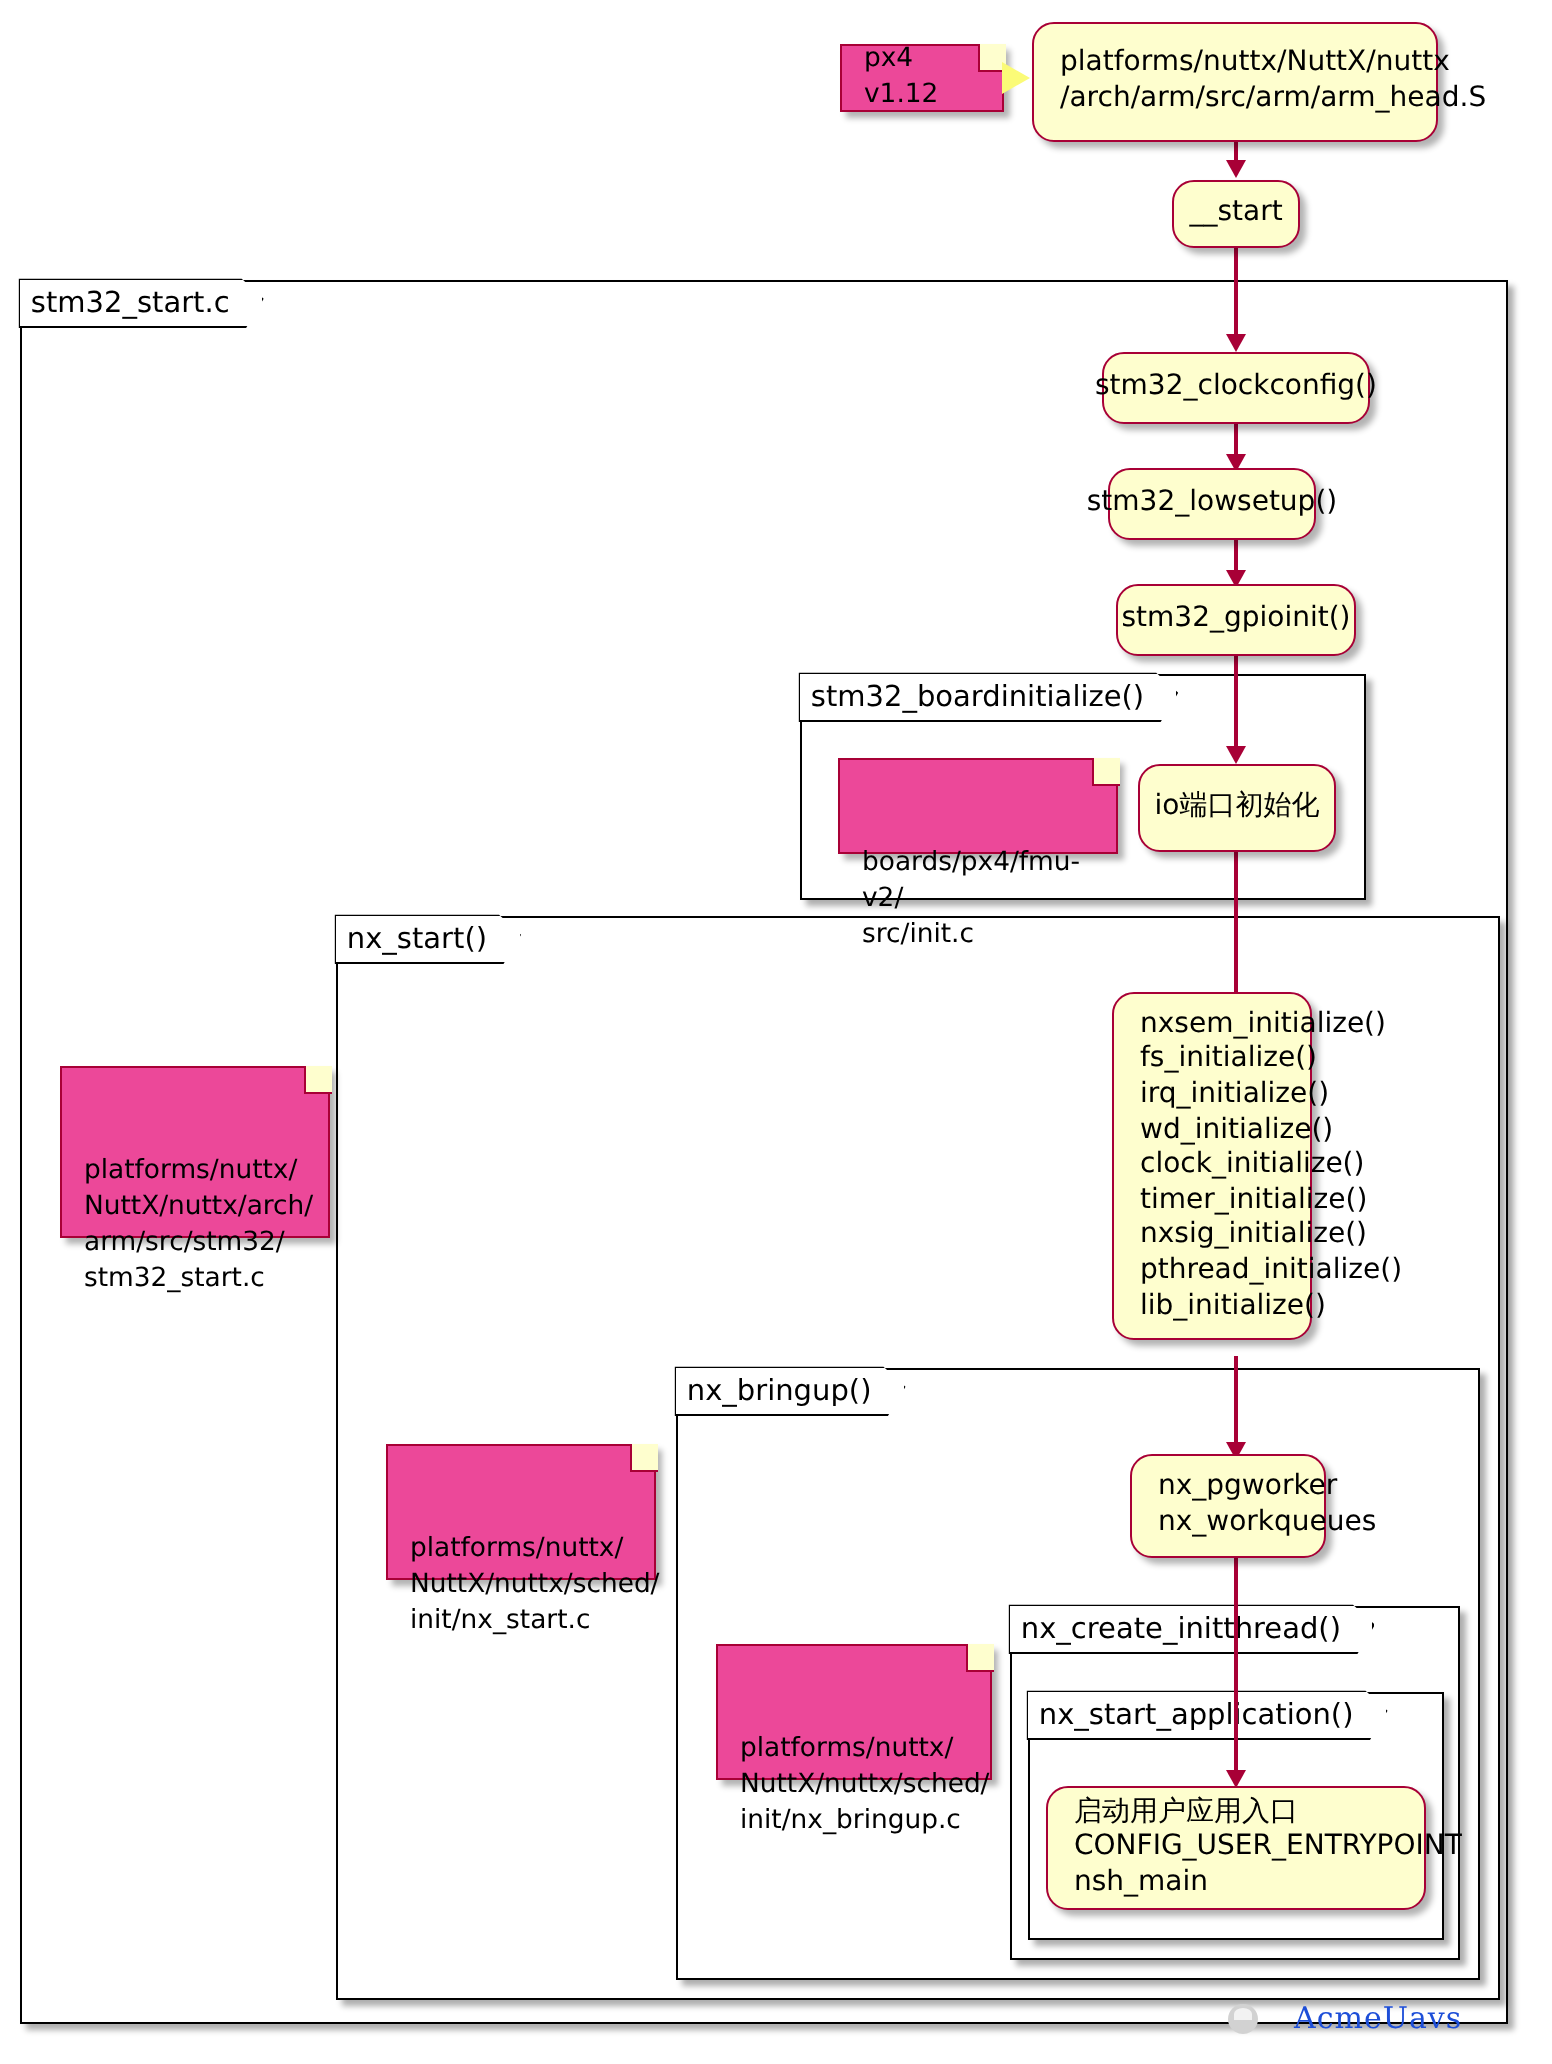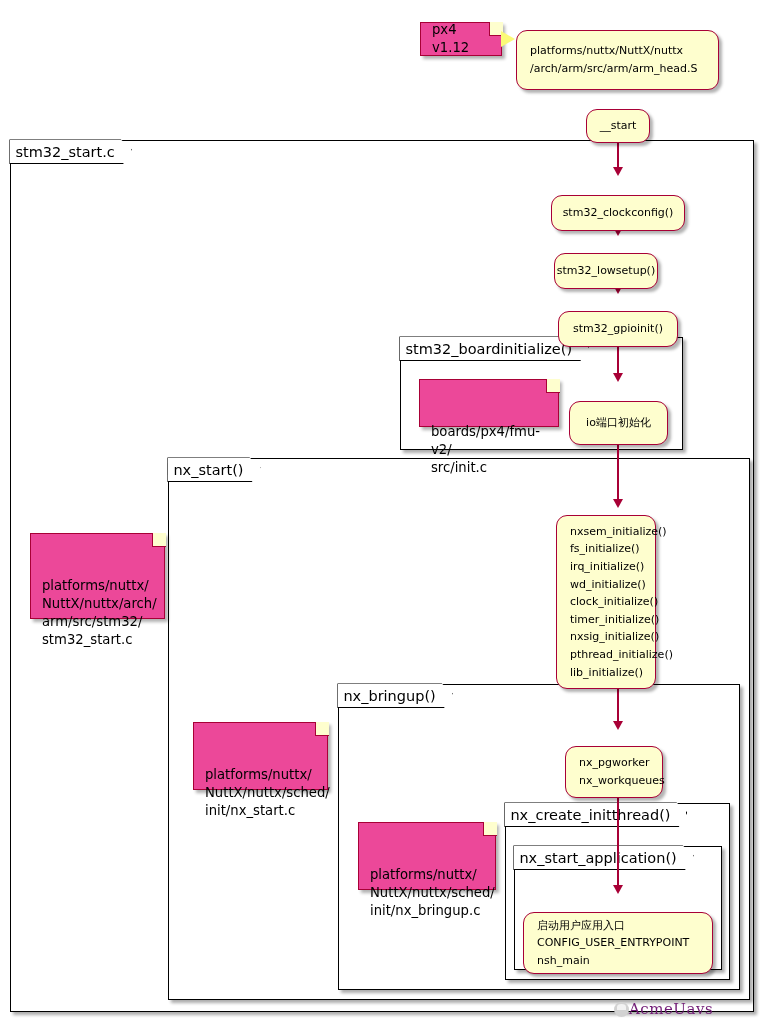--- a/index.html
+++ b/index.html
@@ -34,23 +34,22 @@
   
   .node{
     position:absolute;
     background:#FEFECE;
     border:1.7px solid #A80036;
     border-radius:11px;
     box-shadow:3px 3px 3px rgba(0,0,0,.30);
     box-sizing:border-box;
     display:flex;flex-direction:column;justify-content:center;
     padding:6px 13px;
-    font-size:11px;line-height:17.6px;color:#000000;
+    font-size:14px;line-height:17.6px;color:#000000;
     white-space:nowrap;
-    margin-top:19px;
   }
   .node.center{align-items:center;text-align:center;}
 
   
   .note{
     position:absolute;
     background:#ec4899;
     border:1.5px solid #A80036;
     box-shadow:3px 3px 3px rgba(0,0,0,.30);
     box-sizing:border-box;
@@ -87,22 +86,22 @@
   .arrowhead{
     position:absolute;width:0;height:0;
     border-left:5.5px solid transparent;
     border-right:5.5px solid transparent;
     border-top:9px solid #A80036;
   }
 
   
   .watermark{
     position:absolute;
-    display:flex;align-items:center;gap:0;
-    color:#701a75;
+    display:flex;align-items:center;gap:18px;
+    color:#1d4ed8;
     font-size:15px;
     font-family:"DejaVu Serif","Liberation Serif",serif;
     letter-spacing:.5px;
     user-select:none;
   }
   .watermark .wm-logo{
     width:15px;height:15px;border-radius:50%;
     background:#d2d2d2;position:relative;flex:0 0 auto;
   }
   .watermark .wm-logo:before{

